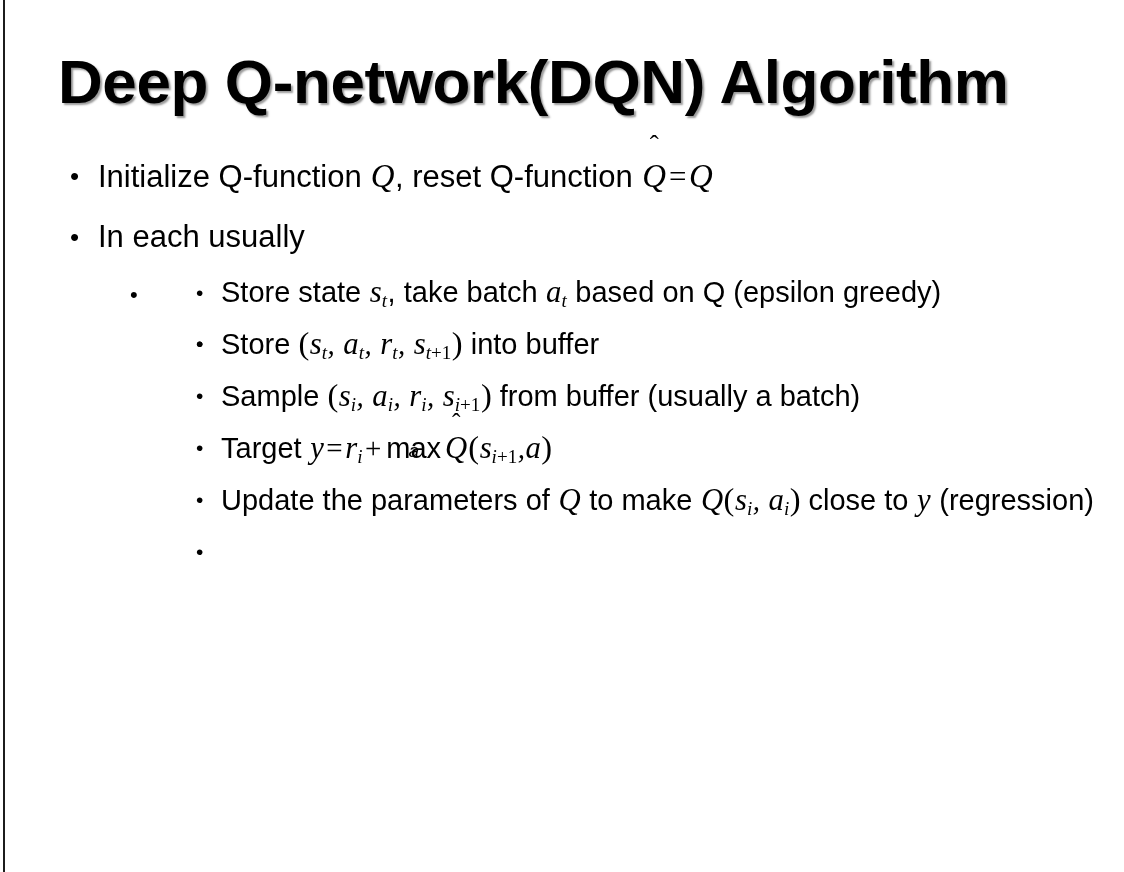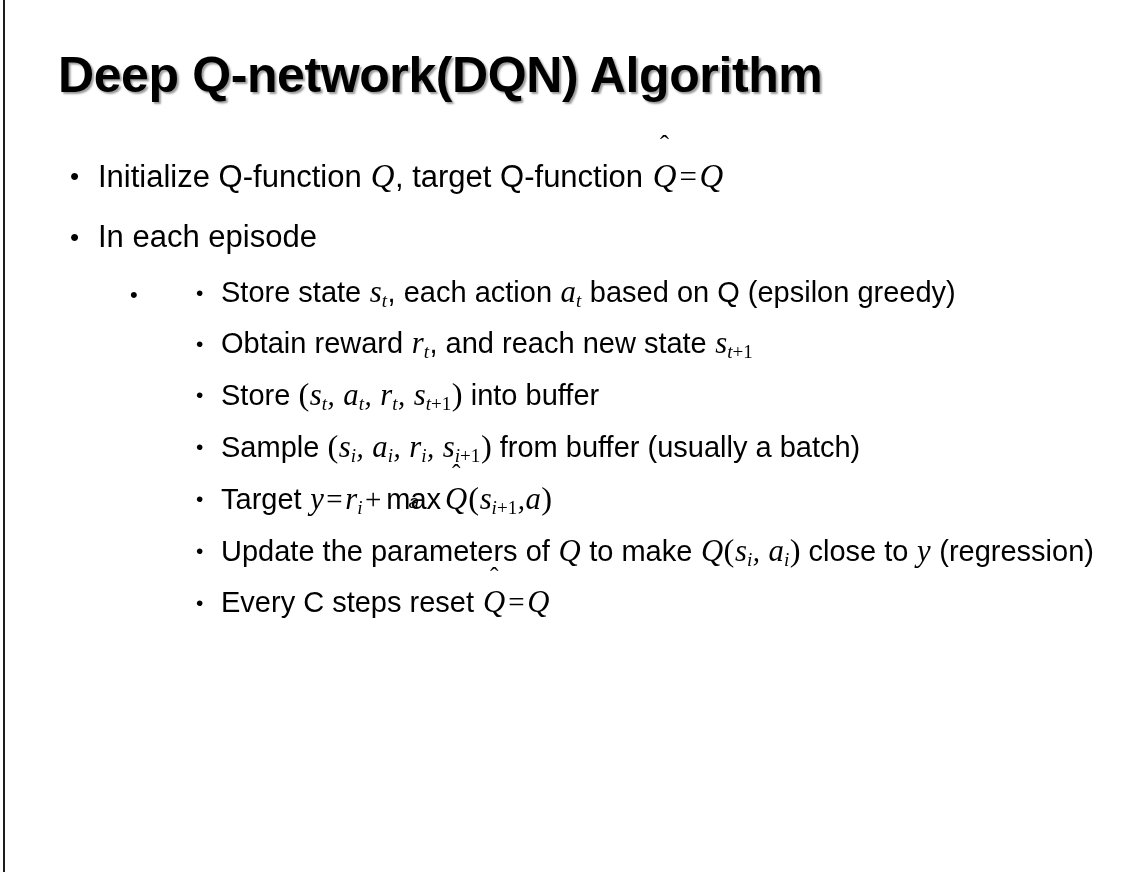--- a/index.html
+++ b/index.html
@@ -26,21 +26,21 @@
     height: 872px;
     background: #1c1c1c;
   }
 
   
   .slide-title {
     position: absolute;
     left: 58px;
     top: 46px;
     font-family: "Liberation Sans", sans-serif;
-    font-size: 50px;
+    font-size: 62px;
     font-weight: bold;
     color: #000000;
     letter-spacing: -0.4px;
     white-space: nowrap;
     text-shadow: 2px 2px 2px rgba(120,120,120,0.75);
   }
 
   
   .body {
     position: absolute;
@@ -166,40 +166,39 @@
 <div class="slide">
 
   <div class="slide-left-border"></div>
 
   <div class="slide-title">Deep Q-network(DQN) Algorithm</div>
 
   <div class="body">
 
     <div class="bullet lvl1">
       <span class="marker">•</span>
-      <span class="btext"><span>Initialize Q-function </span><span class="mi">Q</span><span>, target Q-function </span><span class="qhat"><span class="hat">̂</span><span>Q</span></span><span class="mo">=</span><span class="mi">Q</span></span>
+      <span class="btext"><span>Initialize Q-function </span><span class="mi">Q</span><span>, reset Q-function </span><span class="qhat"><span class="hat">̂</span><span>Q</span></span><span class="mo">=</span><span class="mi">Q</span></span>
     </div>
 
     <div class="bullet lvl1">
       <span class="marker">•</span>
-      <span class="btext">In each episode</span>
+      <span class="btext">In each usually</span>
     </div>
 
     <div class="bullet lvl2">
       <span class="marker">•</span>
     </div>
 
     <div class="bullet lvl3">
       <span class="marker">•</span>
-      <span class="btext"><span>Store state </span><span class="mi"><span>s</span><sub class="sb">t</sub></span><span>, each action </span><span class="mi"><span>a</span><sub class="sb">t</sub></span><span> based on Q (epsilon greedy)</span></span>
-    </div>
-
-    <div class="bullet lvl3">
-      <span class="marker">•</span>
-      <span class="btext"><span>Obtain reward </span><span class="mi"><span>r</span><sub class="sb">t</sub></span><span>, and reach new state </span><span class="mi"><span>s</span><sub class="sb"><span>t</span><span class="up">+1</span></sub></span></span>
+      <span class="btext"><span>Store state </span><span class="mi"><span>s</span><sub class="sb">t</sub></span><span>, take batch </span><span class="mi"><span>a</span><sub class="sb">t</sub></span><span> based on Q (epsilon greedy)</span></span>
+    </div>
+
+    <div class="bullet lvl3">
+      <span class="marker">•</span>
     </div>
 
     <div class="bullet lvl3">
       <span class="marker">•</span>
       <span class="btext"><span>Store </span><span class="paren">(</span><span class="mi"><span>s</span><sub class="sb">t</sub></span><span class="comma">,</span>&nbsp;<span class="mi"><span>a</span><sub class="sb">t</sub></span><span class="comma">,</span>&nbsp;<span class="mi"><span>r</span><sub class="sb">t</sub></span><span class="comma">,</span>&nbsp;<span class="mi"><span>s</span><sub class="sb"><span>t</span><span class="up">+1</span></sub></span><span class="paren">)</span><span> into buffer</span></span>
     </div>
 
     <div class="bullet lvl3">
       <span class="marker">•</span>
       <span class="btext"><span>Sample </span><span class="paren">(</span><span class="mi"><span>s</span><sub class="sb">i</sub></span><span class="comma">,</span>&nbsp;<span class="mi"><span>a</span><sub class="sb">i</sub></span><span class="comma">,</span>&nbsp;<span class="mi"><span>r</span><sub class="sb">i</sub></span><span class="comma">,</span>&nbsp;<span class="mi"><span>s</span><sub class="sb"><span>i</span><span class="up">+1</span></sub></span><span class="paren">)</span><span> from buffer (usually a batch)</span></span>
@@ -210,17 +209,16 @@
       <span class="btext"><span>Target </span><span class="mi">y</span><span class="mo">=</span><span class="mi"><span>r</span><sub class="sb">i</sub></span><span class="mo">+</span><span class="maxop"><span>max</span><span class="under">a</span></span><span class="qhat"><span class="hat">̂</span><span>Q</span></span><span class="paren">(</span><span class="mi"><span>s</span><sub class="sb"><span>i</span><span class="up">+1</span></sub></span><span class="comma">,</span><span class="mi">a</span><span class="paren">)</span></span>
     </div>
 
     <div class="bullet lvl3">
       <span class="marker">•</span>
       <span class="btext"><span>Update the parameters of </span><span class="mi">Q</span><span> to make </span><span class="mi">Q</span><span class="paren">(</span><span class="mi"><span>s</span><sub class="sb">i</sub></span><span class="comma">,</span>&nbsp;<span class="mi"><span>a</span><sub class="sb">i</sub></span><span class="paren">)</span><span> close to </span><span class="mi">y</span><span> (regression)</span></span>
     </div>
 
     <div class="bullet lvl3">
       <span class="marker">•</span>
-      <span class="btext"><span>Every C steps reset </span><span class="qhat"><span class="hat">̂</span><span>Q</span></span><span class="mo">=</span><span class="mi">Q</span></span>
     </div>
 
   </div>
 </div>
 
 </body></html>

